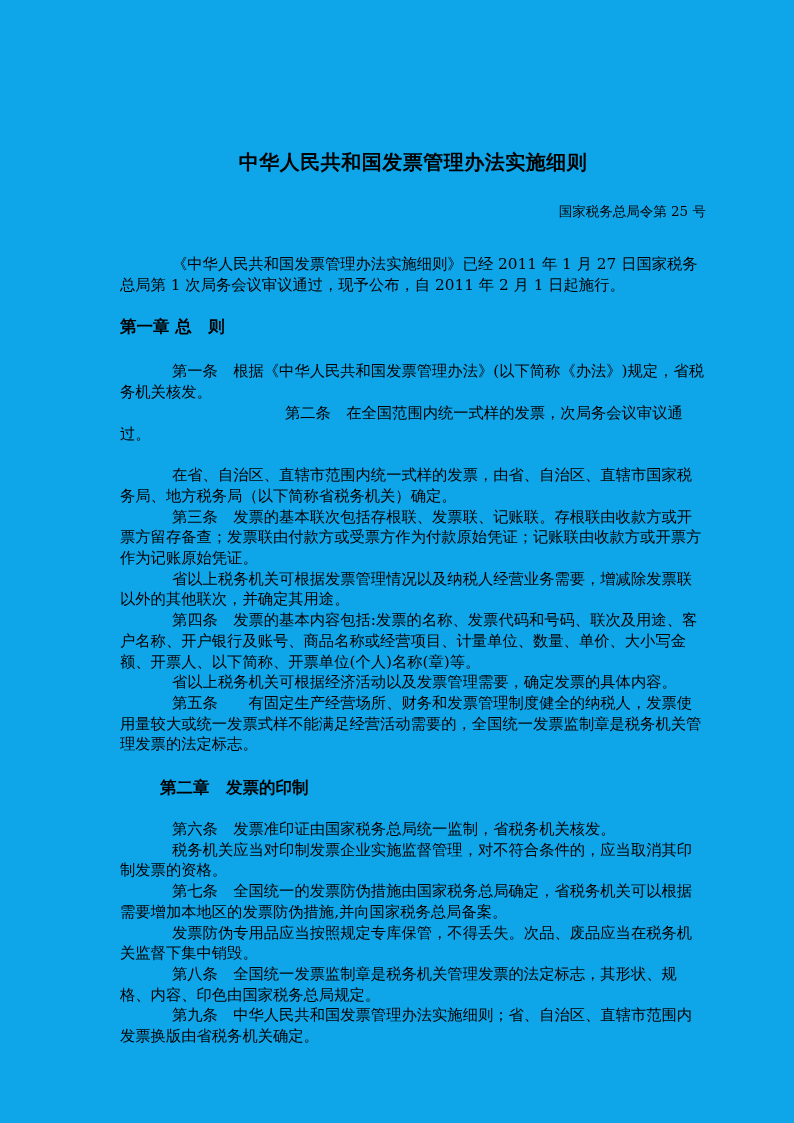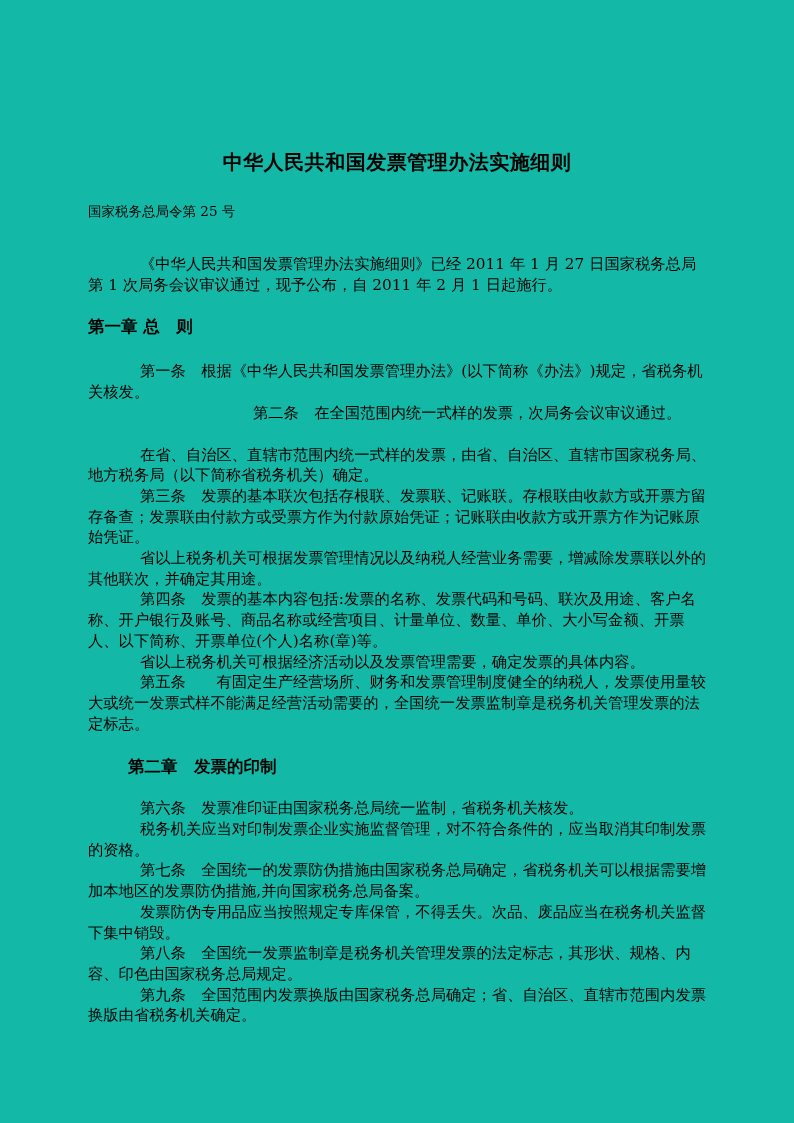--- a/index.html
+++ b/index.html
@@ -5,39 +5,39 @@
   html, body {
     margin: 0;
     padding: 0;
     background: #ffffff;
   }
   .page {
     position: relative;
     width: 794px;
     height: 1123px;
     box-sizing: border-box;
-    padding: 149px 88px 0 88px;
-    background: #14b8a6;
+    padding: 149px 88px 0 120px;
+    background: #0ea5e9;
     color: #000000;
     font-family: "DejaVu Serif", serif;
     overflow: hidden;
   }
   .doc-title {
     margin: 0;
     font-size: 20px;
     font-weight: bold;
     line-height: 26px;
     text-align: center;
     letter-spacing: 0.5px;
   }
   .order-number {
     margin: 27px 0 0 0;
     font-size: 13.5px;
     line-height: 18px;
-    text-align: left;
+    text-align: right;
   }
   .para {
     margin: 0;
     font-size: 15.3px;
     line-height: 20.7px;
     text-align: left;
     text-indent: 52px;
     word-break: break-all;
   }
   .preamble {
@@ -94,15 +94,15 @@
   <p class="para">第六条　发票准印证由国家税务总局统一监制，省税务机关核发。</p>
 
   <p class="para">税务机关应当对印制发票企业实施监督管理，对不符合条件的，应当取消其印制发票的资格。</p>
 
   <p class="para">第七条　全国统一的发票防伪措施由国家税务总局确定，省税务机关可以根据需要增加本地区的发票防伪措施,并向国家税务总局备案。</p>
 
   <p class="para">发票防伪专用品应当按照规定专库保管，不得丢失。次品、废品应当在税务机关监督下集中销毁。</p>
 
   <p class="para">第八条　全国统一发票监制章是税务机关管理发票的法定标志，其形状、规格、内容、印色由国家税务总局规定。</p>
 
-  <p class="para">第九条　全国范围内发票换版由国家税务总局确定；省、自治区、直辖市范围内发票换版由省税务机关确定。</p>
+  <p class="para">第九条　中华人民共和国发票管理办法实施细则；省、自治区、直辖市范围内发票换版由省税务机关确定。</p>
 
 </div>
 
 </body></html>

